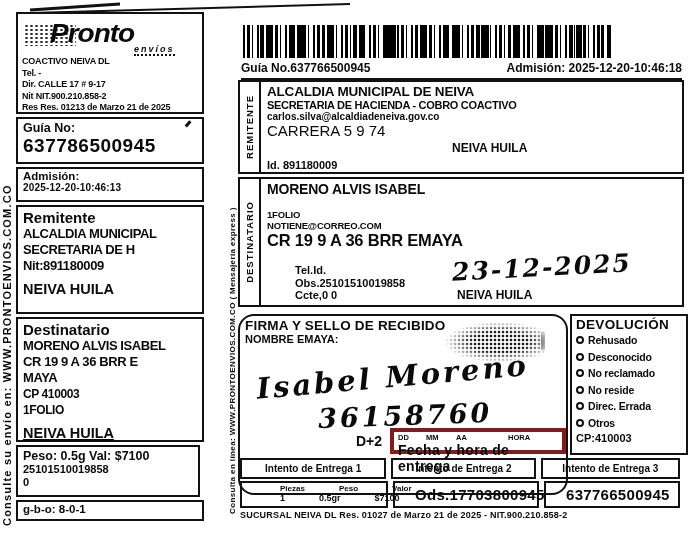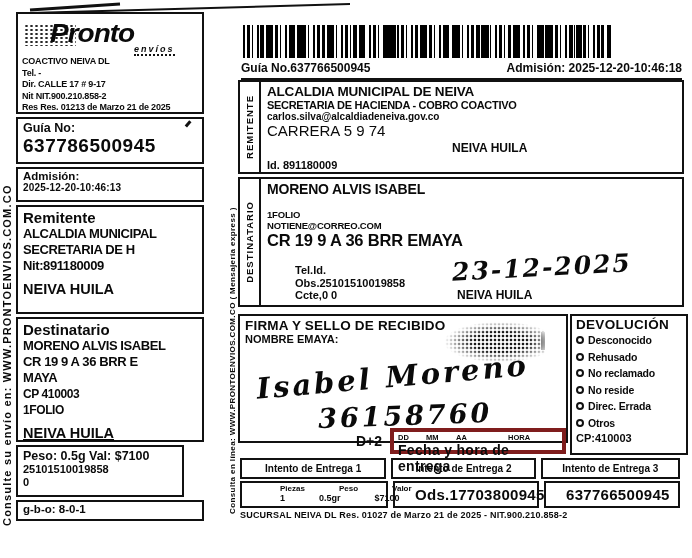--- a/index.html
+++ b/index.html
@@ -138,21 +138,21 @@
 
   <div class="box" style="left:16px; top:317px; width:188px; height:125px; padding:2px 5px;">
     <div class="sec-title">Destinatario</div>
     <div class="l-line" style="width:158px; word-break:break-all;">MORENO ALVIS ISABEL</div>
     <div class="l-line" style="width:150px;">CR 19 9 A 36 BRR E MAYA</div>
     <div class="l-line" style="font-size:12px;">CP 410003</div>
     <div class="l-line" style="font-size:12px;">1FOLIO</div>
     <div class="l-city l-city-ul">NEIVA HUILA</div>
   </div>
 
-  <div class="box" style="left:16px; top:445px; width:168px; height:52px; padding:2px 5px;">
+  <div class="box" style="left:16px; top:445px; width:184px; height:52px; padding:2px 5px;">
     <div class="peso-line1">Peso: 0.5g Val: $7100</div>
     <div class="peso-line">25101510019858</div>
     <div class="peso-line">0</div>
   </div>
 
   <div class="box" style="left:16px; top:500px; width:188px; height:21px; padding:1px 5px;">
     <div class="code-line">g-b-o: 8-0-1</div>
   </div>
 
   <div class="abs vtext r-vert">Consulta en línea: WWW.PRONTOENVIOS.COM.CO ( Mensajería express )</div>
@@ -190,21 +190,21 @@
       <div class="d-addr">CR 19 9 A 36 BRR EMAYA</div>
       <div style="height:14px;"></div>
       <div class="d-meta">Tel.Id.</div>
       <div class="d-meta">Obs.25101510019858</div>
       <div class="d-meta">Ccte,0 0</div>
       <div class="abs hand hand-date" style="left:185px; top:72px;">23-12-2025</div>
       <div class="abs r-city bold" style="left:190px; bottom:1px;">NEIVA HUILA</div>
     </div>
   </div>
 
-  <div class="box" style="left:238px; top:314px; width:330px; height:129px; padding:2px 5px;">
+  <div class="box" style="left:238px; top:314px; width:330px; height:181px; padding:2px 5px;border-radius:16px;">
     <div class="firma-title">FIRMA Y SELLO DE RECIBIDO</div>
     <div class="firma-sub">NOMBRE EMAYA:</div>
     <div class="abs stamp">
       <span class="stamp-blot"></span>
     </div>
     <div class="abs hand hand-name" style="left:16px; top:44px;">Isabel Moreno</div>
     <div class="abs hand hand-id" style="left:78px; top:84px;">36158760</div>
     <div class="abs dplus" style="left:116px; top:117px;">D+2</div>
     <div class="date-box">
       <div class="date-cols">
@@ -214,25 +214,25 @@
         <span>HORA</span>
       </div>
       <div class="date-caption">Fecha y hora de entrega</div>
     </div>
   </div>
 
   <div class="box" style="left:570px; top:314px; width:118px; height:141px; padding:1px 4px;">
     <div class="dev-title">DEVOLUCIÓN</div>
     <div class="dev-row">
       <span class="radio"></span>
+      <span>Rehusado</span>
+    </div>
+    <div class="dev-row">
+      <span class="radio"></span>
       <span>Desconocido</span>
-    </div>
-    <div class="dev-row">
-      <span class="radio"></span>
-      <span>Rehusado</span>
     </div>
     <div class="dev-row">
       <span class="radio"></span>
       <span>No reclamado</span>
     </div>
     <div class="dev-row">
       <span class="radio"></span>
       <span>No reside</span>
     </div>
     <div class="dev-row">

